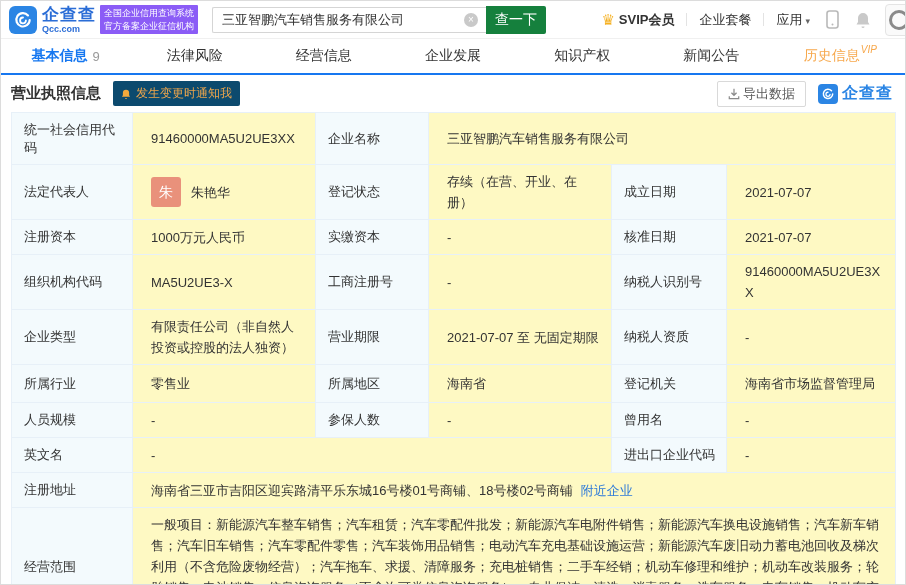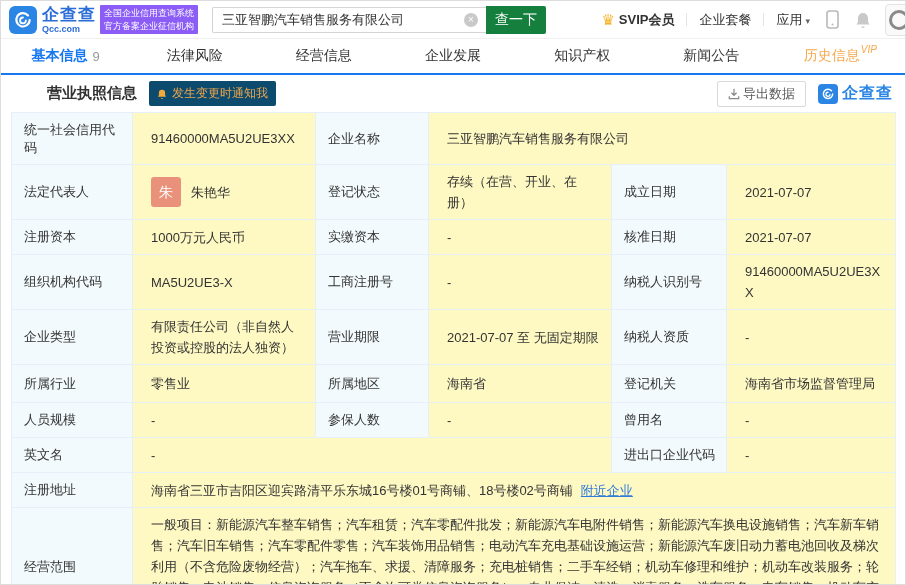--- a/index.html
+++ b/index.html
@@ -30,36 +30,36 @@
   
   .tab-bar { position:relative; height:34px; display:flex; align-items:stretch; border-top:1px solid #f0f0f0; border-bottom:2px solid #1677f0; background:#fff; }
   .tab-bar::before { content:""; position:absolute; left:0; top:0; width:3px; height:100%; background:#1677f0; }
   .tab { flex:1; display:flex; align-items:center; justify-content:center; font-size:14px; color:#333; cursor:pointer; position:relative; white-space:nowrap; }
   .tab.active { color:#1677f0; font-weight:bold; background:#fff; }
   .tab .count { color:#999; font-weight:normal; font-size:13px; margin-left:5px; }
   .tab.vip-tab { color:#f7a84c; }
   .vip-sup { font-size:10px; font-style:italic; position:relative; top:-7px; margin-left:1px; color:#f7a84c; }
 
   
-  .section-header { display:flex; align-items:center; height:37px; padding:0 10px;margin-left:36px; }
+  .section-header { display:flex; align-items:center; height:37px; padding:0 10px; }
   .section-title { font-size:15px; font-weight:bold; color:#333; }
   .notify-badge { margin-left:12px; background:#0c4a6e; color:#efa64b; font-size:12px; padding:4px 8px; border-radius:2px; display:flex; align-items:center; gap:5px; cursor:pointer; }
   .export-btn { margin-left:auto; border:1px solid #d9d9d9; border-radius:2px; background:#fff; color:#595959; font-size:13px; padding:0 10px; height:26px; display:flex; align-items:center; gap:3px; cursor:pointer; font-family:inherit; }
   .watermark { display:flex; align-items:center; gap:4px; margin-left:12px; margin-right:2px; }
   .watermark-box { width:20px; height:20px; background:#2b85e4; border-radius:4px; display:flex; align-items:center; justify-content:center; }
   .watermark-text { color:#2b85e4; font-size:16px; font-weight:bold; letter-spacing:1px; }
 
   
   .license-table { width:884px; margin:0 10px; border-collapse:collapse; table-layout:fixed; font-size:13px; color:#333; }
   .license-table td { border:1px solid #e7f0f8; vertical-align:middle; word-break:break-all; }
   .license-table td.lbl { background:#f3fafd; padding:6px 6px 6px 12px; }
   .license-table td.val { background:#fef9c3; padding:6px 12px 6px 18px; line-height:21px; }
   .avatar { display:inline-block; width:30px; height:30px; line-height:30px; text-align:center; background:#e9917b; color:#fff; font-size:14px; border-radius:3px; margin-right:10px; vertical-align:middle; }
   .person-name { vertical-align:middle; cursor:pointer; }
-  .cell-link { color:#2f7bd9; margin-left:8px; cursor:pointer; white-space:nowrap;text-decoration:underline; }
+  .cell-link { color:#2f7bd9; margin-left:8px; cursor:pointer; white-space:nowrap; }
 </style>
 </head>
 <body>
 
 <div class="page">
 
   <div class="top-header">
     <div class="logo-box">
       <svg width="20" height="20" viewBox="0 0 24 24" fill="none">
         <path d="M18 6.5 A8 8 0 1 0 20 12" stroke="#fff" stroke-width="2.6" stroke-linecap="round"></path>

